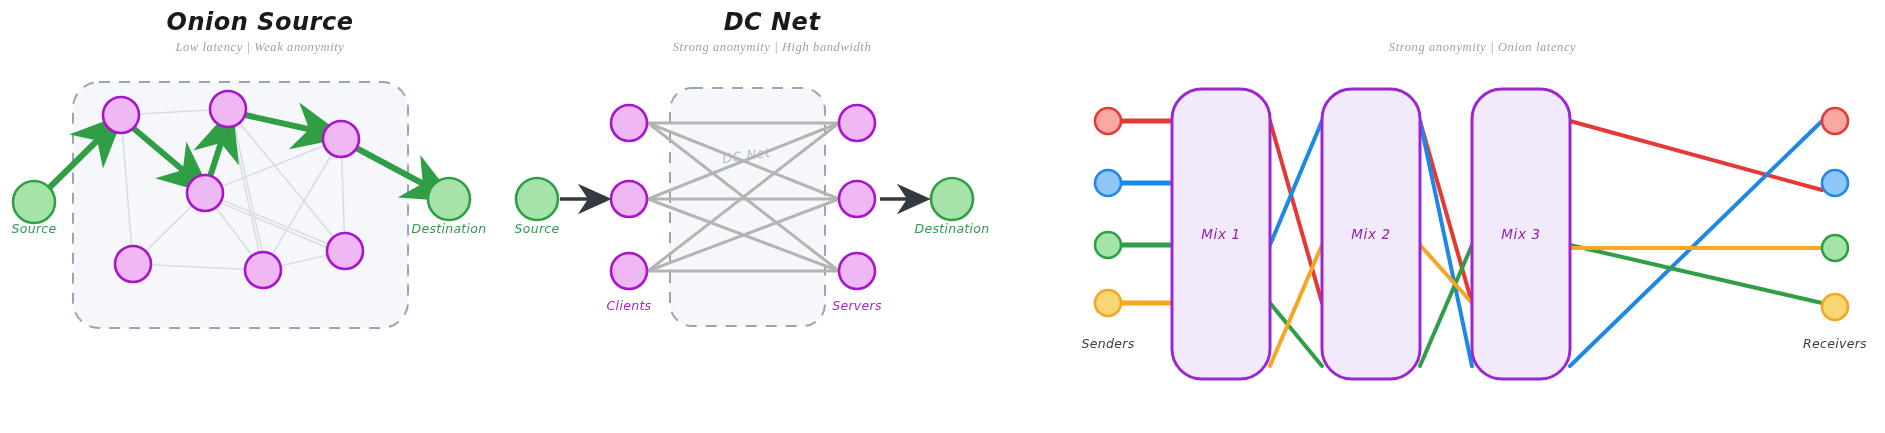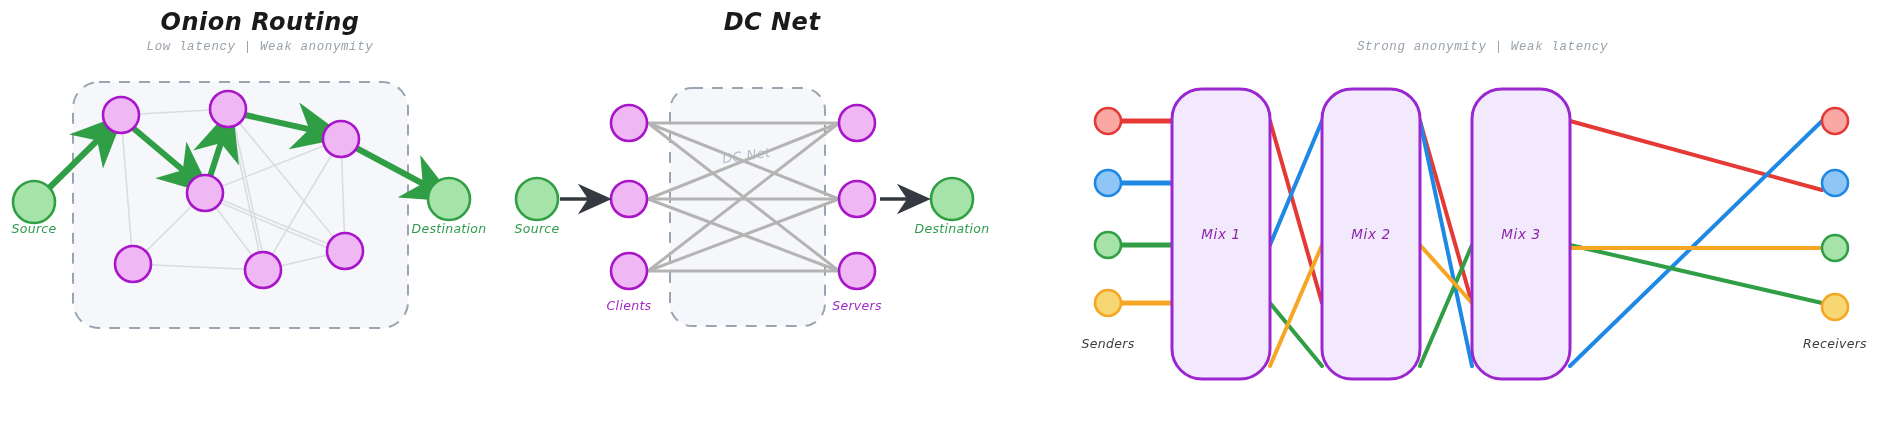--- a/index.html
+++ b/index.html
@@ -37,21 +37,21 @@
     font-style: italic;
     letter-spacing: 0.5px;
     color: #1a1a1a;
     white-space: nowrap;
   }
   .panel-subtitle {
     position: absolute;
     width: 100%;
     text-align: center;
     top: 40px;
-    font-family: Liberation Mono, monospace;
+    font-family: Liberation Serif, serif;
     font-size: 12.5px;
     font-style: italic;
     letter-spacing: 0.6px;
     color: #9aa2ab;
     white-space: nowrap;
   }
   .svg-layer {
     position: absolute;
     left: 0; top: 0;
     width: 100%; height: 433px;
@@ -91,21 +91,21 @@
     fill: #8e24aa;
     letter-spacing: 0.6px;
   }
 </style>
 </head>
 <body>
 
 <div class="board">
 
   <div class="panel" id="panel-onion">
-    <div class="panel-title">Onion Routing</div>
+    <div class="panel-title">Onion Source</div>
     <div class="panel-subtitle">Low latency  |  Weak anonymity</div>
 
     <svg class="svg-layer" viewBox="0 0 520 433">
       <defs>
         <marker id="arrGreen" markerWidth="10" markerHeight="8" refX="7" refY="4" orient="auto">
           <path d="M0,0 L9,4 L0,8 L2.6,4 Z" fill="#2f9e44"></path>
         </marker>
       </defs>
 
       <rect x="73" y="82" width="335" height="246" rx="26" ry="26" fill="#f5f7fa" stroke="#9aa5b1" stroke-width="2" stroke-dasharray="11 9"></rect>
@@ -151,20 +151,21 @@
       <circle cx="34" cy="202" r="21" fill="#a5e3a8" stroke="#2f9e44" stroke-width="2.6"></circle>
       <text class="node-label-green" x="34" y="233" text-anchor="middle">Source</text>
 
       <circle cx="449" cy="199" r="21" fill="#a5e3a8" stroke="#2f9e44" stroke-width="2.6"></circle>
       <text class="node-label-green" x="449" y="233" text-anchor="middle">Destination</text>
     </svg>
   </div>
 
   <div class="panel" id="panel-dcnet">
     <div class="panel-title">DC Net</div>
+    <div class="panel-subtitle">Strong anonymity  |  High bandwidth</div>
 
     <svg class="svg-layer" viewBox="0 0 560 433">
       <defs>
         <marker id="arrDark" markerWidth="11" markerHeight="9" refX="8" refY="4.5" orient="auto">
           <path d="M0,0 L10,4.5 L0,9 L3,4.5 Z" fill="#343a40"></path>
         </marker>
       </defs>
 
       <rect x="178" y="88" width="155" height="238" rx="22" ry="22" fill="#f5f7fa" stroke="#9aa5b1" stroke-width="2" stroke-dasharray="11 9"></rect>
       <text class="cloud-label" x="255" y="160" text-anchor="middle" transform="rotate(-8 255 160)">DC Net</text>
@@ -200,21 +201,21 @@
       <circle cx="460" cy="199" r="21" fill="#a5e3a8" stroke="#2f9e44" stroke-width="2.6"></circle>
       <text class="node-label-green" x="460" y="233" text-anchor="middle">Destination</text>
       <line x1="388" y1="199" x2="432" y2="199" stroke="#343a40" stroke-width="3.4" marker-end="url(#arrDark)"></line>
 
       <text class="node-label-purple" x="137" y="310" text-anchor="middle">Clients</text>
       <text class="node-label-purple" x="365" y="310" text-anchor="middle">Servers</text>
     </svg>
   </div>
 
   <div class="panel" id="panel-mixnet">
-    <div class="panel-subtitle">Strong anonymity  |  Weak latency</div>
+    <div class="panel-subtitle">Strong anonymity  |  Onion latency</div>
 
     <svg class="svg-layer" viewBox="0 0 805 433">
 
       <g stroke-width="5" fill="none" stroke-linecap="round">
         <line x1="38" y1="121" x2="92" y2="121" stroke="#e53935"></line>
         <line x1="38" y1="183" x2="92" y2="183" stroke="#1e88e5"></line>
         <line x1="38" y1="245" x2="92" y2="245" stroke="#2f9e44"></line>
         <line x1="38" y1="303" x2="92" y2="303" stroke="#f5a623"></line>
       </g>
 

